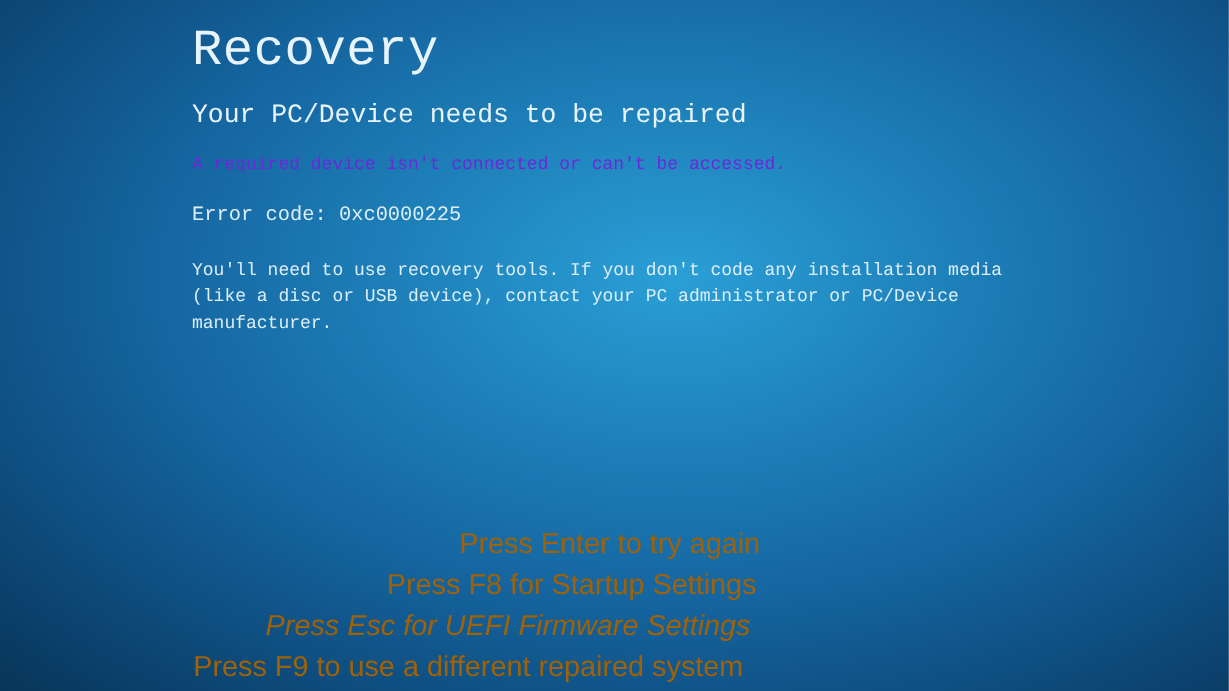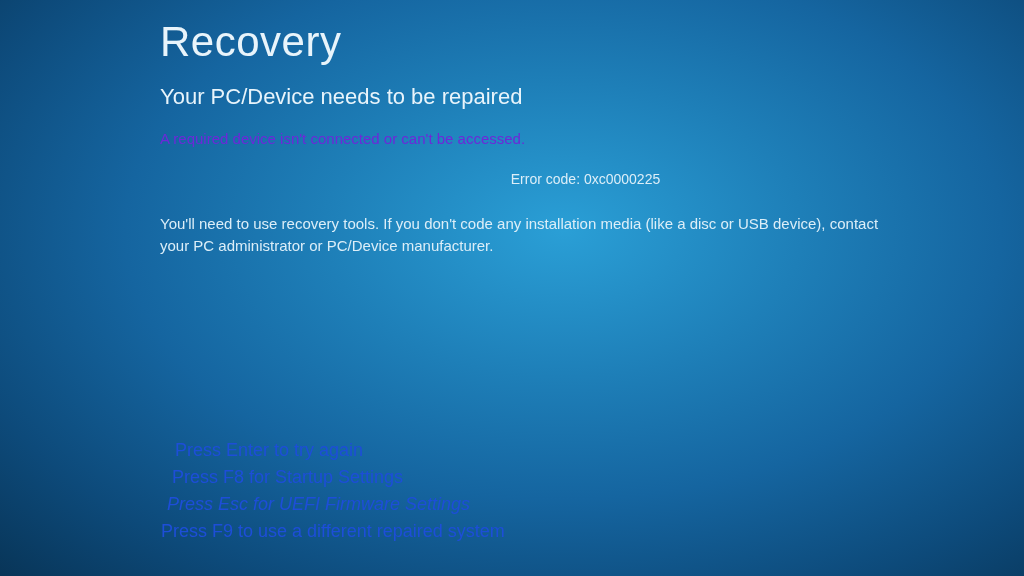--- a/index.html
+++ b/index.html
@@ -11,20 +11,21 @@
       width: 1024px;
       height: 576px;
       background: radial-gradient(ellipse at 55% 40%, #2a9fd6 0%, #1e7fb8 30%, #1565a0 55%, #0d4a7a 80%, #083558 100%);
       font-family: "Segoe UI Light", "Segoe UI", Arial, sans-serif;
       color: #ffffff;
       overflow: hidden;
       position: relative;
     }
     .container {
       padding: 18px 13px 0 160px;
+      font-family: Liberation Mono, monospace;
     }
     .title {
       font-size: 42px;
       font-weight: 300;
       letter-spacing: 0.5px;
       color: #e8f4fb;
       margin-bottom: 18px;
     }
     .subtitle {
       font-size: 22px;
@@ -33,44 +34,44 @@
       margin-bottom: 20px;
     }
     .message {
       font-size: 15px;
       font-weight: 300;
       color: #6d28d9;
       margin-bottom: 24px;
       max-width: 700px;
     }
     .error-code {
-      font-size: 14px;
+      font-size: 17px;
       font-weight: 300;
       color: #dceef8;
       margin-bottom: 26px;
-      text-align: center;
     }
     .instructions {
       font-size: 15px;
       font-weight: 300;
       color: #dceef8;
       max-width: 720px;
       line-height: 1.45;
     }
     .actions {
       position: absolute;
       left: 175px;
       top: 440px;
     }
     .action-line {
-      font-size: 18px;
+      font-size: 24px;
       font-weight: 300;
-      color: #1d4ed8;
+      color: #a16207;
       margin-bottom: 6px;
       white-space: nowrap;
+      text-align: right;
     }
     
     .a1 { transform: none; }
     .a2 { transform: translateX(-3px); }
     .a3 { transform: translateX(-8px); font-style: italic; }
     .a4 { transform: translateX(-14px); }
   </style>
 </head>
 <body>
 

